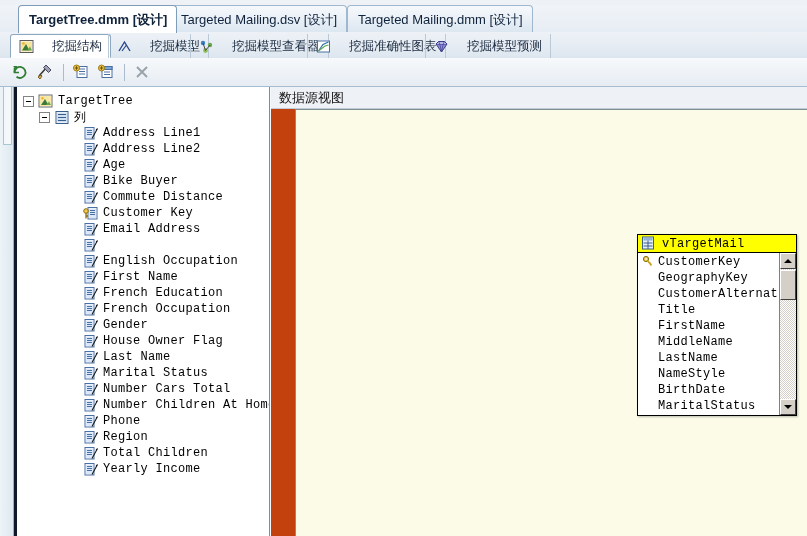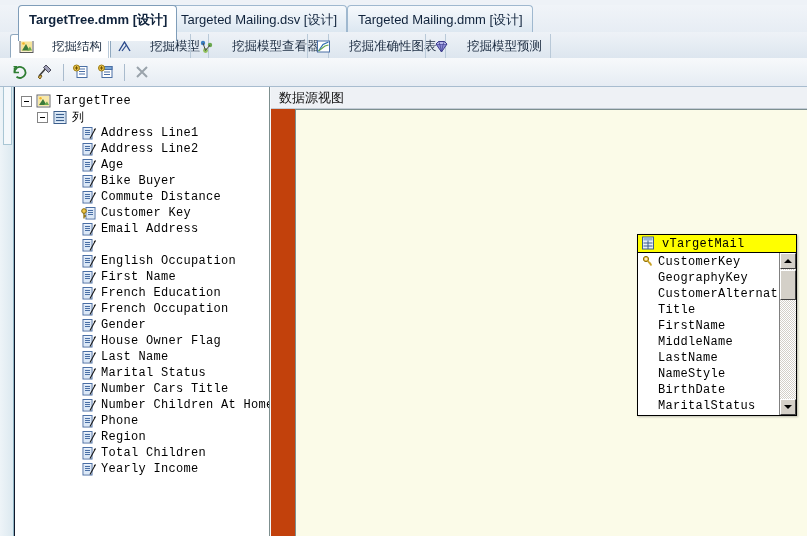--- a/index.html
+++ b/index.html
@@ -48,21 +48,21 @@
     border-bottom: none;
     border-radius: 4px 4px 0 0;
     background: linear-gradient(#f6f9fc, #dce7f1);
     line-height: 19px;
   }
   .doc-tab.active {
     background: #ffffff;
     font-weight: bold;
     border-color: #7f9db9;
     z-index: 4;
-    height: 36px;
+    height: 28px;
   }
   .doc-tab .tb-sub { font-weight: normal; }
   .doc-tab.active .tb-sub { font-weight: bold; }
 
   #doctab0 { left: 18px; }
   #doctab1 { left: 170px; }
   #doctab2 { left: 347px; }
 
   
   .sub-tabstrip {
@@ -139,21 +139,21 @@
     border: 1px solid #a9c6d4;
     border-top: none;
   }
 
   
   .tree-panel {
     position: absolute;
     left: 14px; top: 87px;
     width: 256px; height: 449px;
     background: #ffffff;
-    border-left: 1px solid #0f172a;
+    border-left: 3px solid #0f172a;
     border-right: 1px solid #7d8f8f;
     box-sizing: border-box;
     overflow: hidden;
   }
   .tree-scroll { padding: 6px 0 0 0; }
 
   .tnode {
     display: flex;
     align-items: center;
     height: 16px;
@@ -659,21 +659,21 @@
           <div class="tnode lvl2">
             <span class="tico"><svg viewBox="0 0 16 15" width="16" height="15">
                 <rect x="2" y="1.5" width="9" height="11.5" fill="#ffffff" stroke="#4a6fa5"></rect>
                 <rect x="3" y="2.5" width="7" height="9.5" fill="#dbe8f7"></rect>
                 <line x1="4" y1="4.5" x2="9" y2="4.5" stroke="#4a6fa5"></line>
                 <line x1="4" y1="6.5" x2="9" y2="6.5" stroke="#4a6fa5"></line>
                 <line x1="4" y1="8.5" x2="9" y2="8.5" stroke="#4a6fa5"></line>
                 <path d="M9 12.5 L14.5 2.5" stroke="#1a1a1a" stroke-width="1.1"></path>
                 <path d="M14.5 2.5 L12.6 3.2 L13.9 4.4 Z" fill="#1a1a1a"></path>
               </svg></span>
-            <span class="lbl">Number Cars Title</span>
+            <span class="lbl">Number Cars Total</span>
           </div>
           <div class="tnode lvl2">
             <span class="tico"><svg viewBox="0 0 16 15" width="16" height="15">
                 <rect x="2" y="1.5" width="9" height="11.5" fill="#ffffff" stroke="#4a6fa5"></rect>
                 <rect x="3" y="2.5" width="7" height="9.5" fill="#dbe8f7"></rect>
                 <line x1="4" y1="4.5" x2="9" y2="4.5" stroke="#4a6fa5"></line>
                 <line x1="4" y1="6.5" x2="9" y2="6.5" stroke="#4a6fa5"></line>
                 <line x1="4" y1="8.5" x2="9" y2="8.5" stroke="#4a6fa5"></line>
                 <path d="M9 12.5 L14.5 2.5" stroke="#1a1a1a" stroke-width="1.1"></path>
                 <path d="M14.5 2.5 L12.6 3.2 L13.9 4.4 Z" fill="#1a1a1a"></path>

